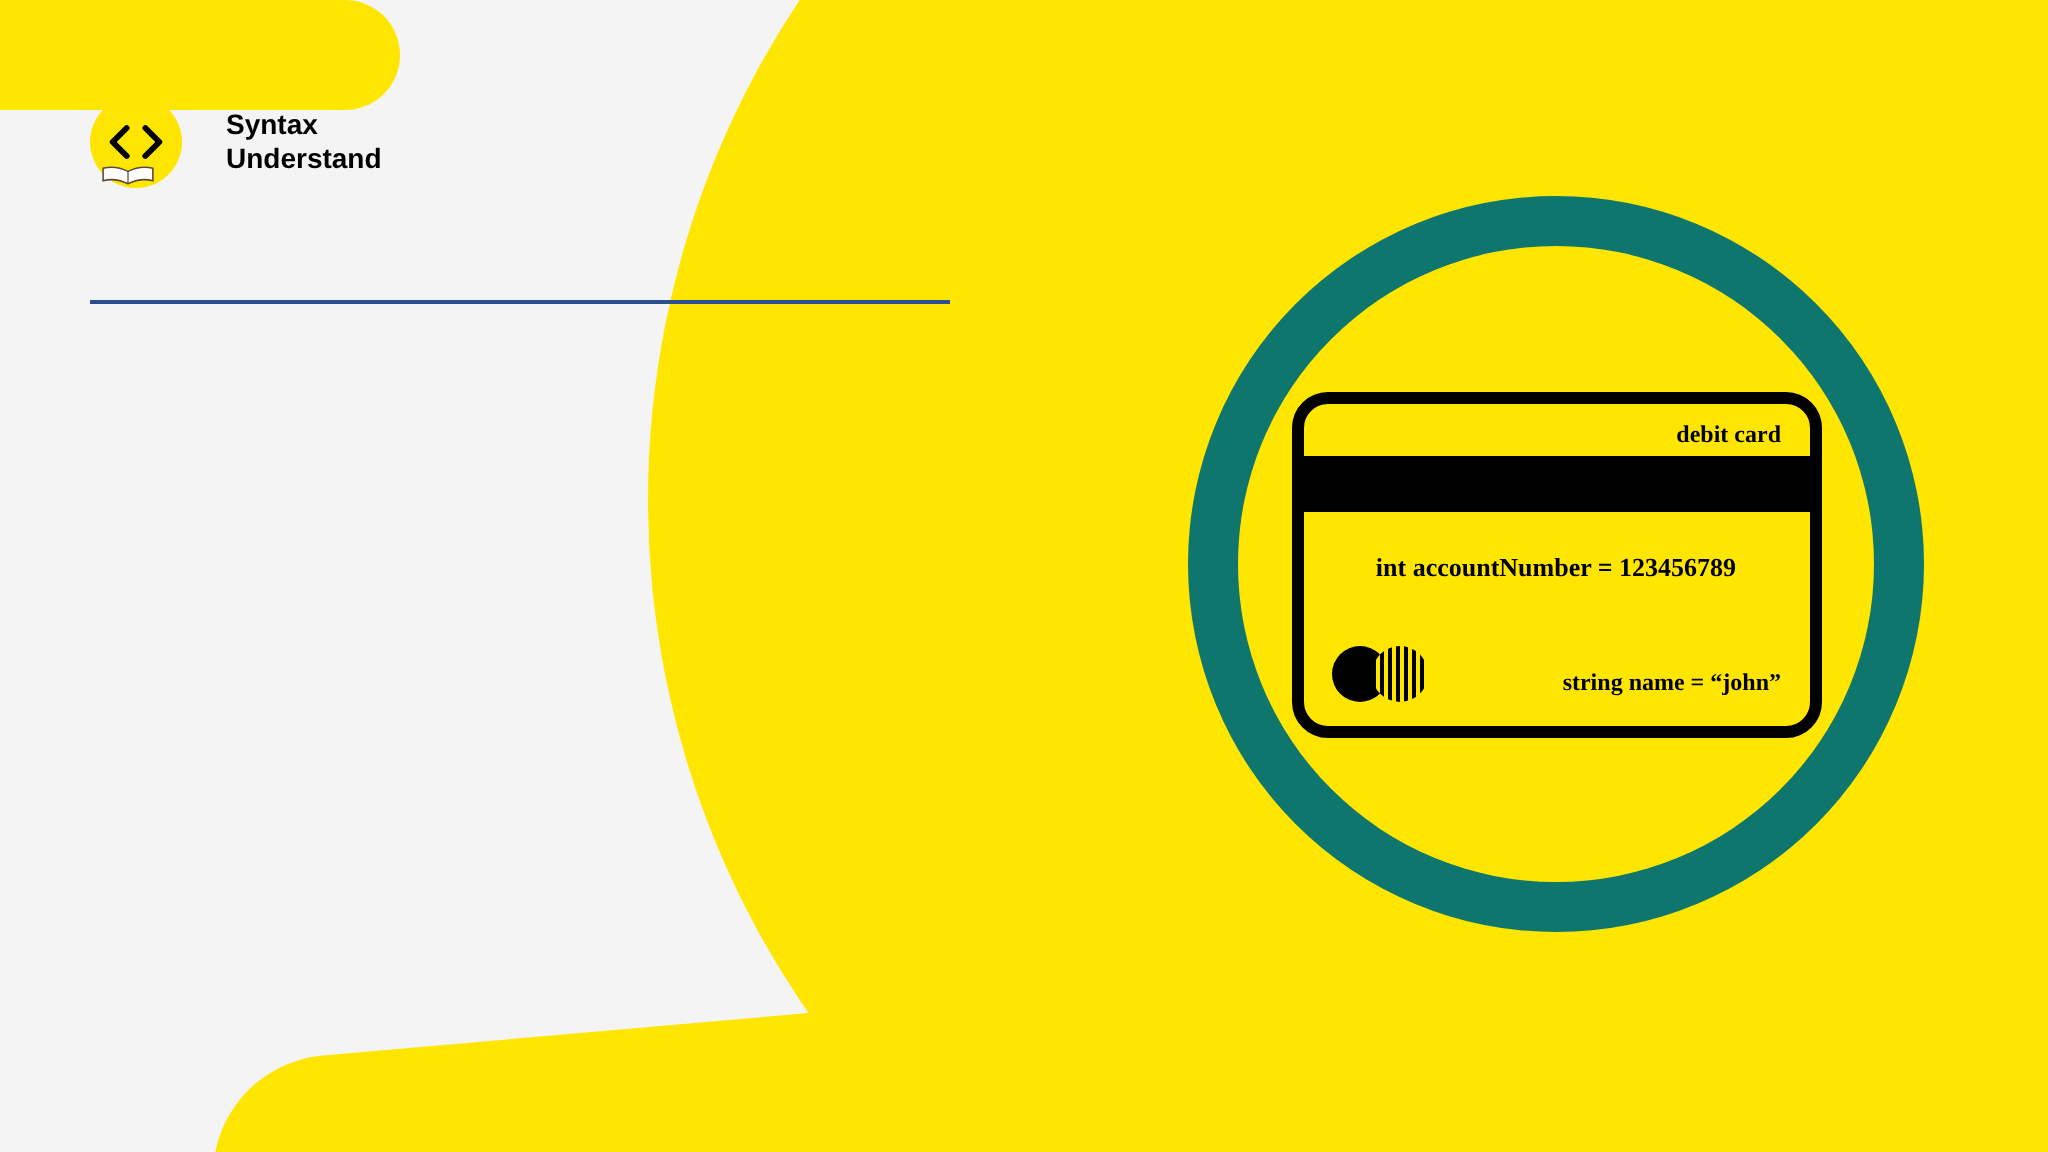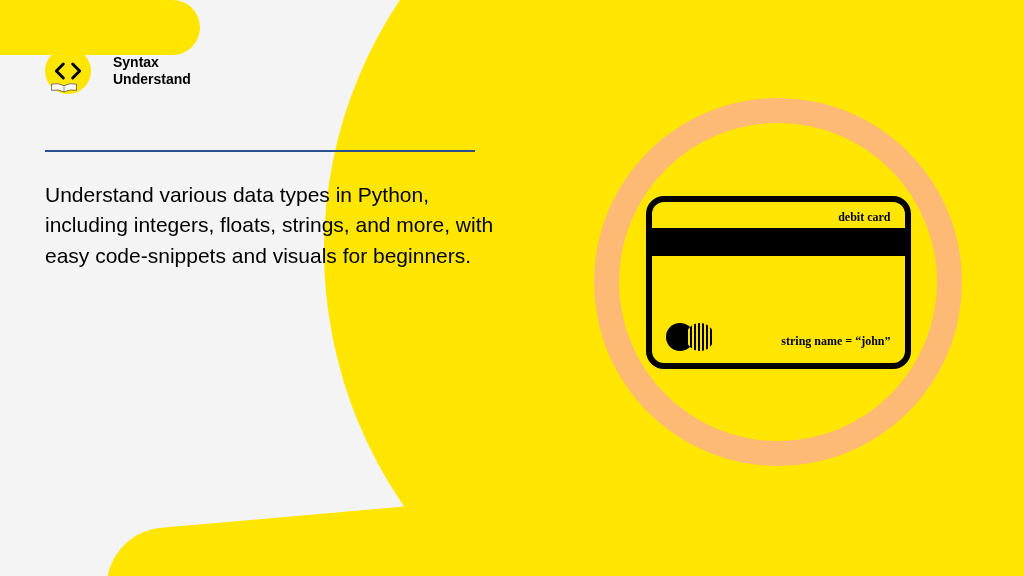--- a/index.html
+++ b/index.html
@@ -104,21 +104,21 @@
       color: #000;
       line-height: 1.45;
       font-weight: 400;
     }
     .circle-outer {
       position: absolute;
       top: 98px;
       right: 62px;
       width: 368px;
       height: 368px;
-      background: #fdba74;
+      background: #0f766e;
       border-radius: 50%;
       display: flex;
       align-items: center;
       justify-content: center;
     }
     .circle-inner {
       width: 318px;
       height: 318px;
       background: #ffe600;
       border-radius: 50%;
@@ -217,28 +217,28 @@
     </svg>
   </div>
   <div class="logo-text">
     <div>Syntax</div>
     <div>Understand</div>
   </div>
 </div>
 
 <div class="content-left">
   <div class="divider"></div>
-  <p class="description">Understand various data types in Python, including integers, floats, strings, and more, with easy code-snippets and visuals for beginners.</p>
 </div>
 
 <div class="circle-outer">
   <div class="circle-inner">
     <div class="debit-card">
       <div class="card-label">debit card</div>
       <div class="mag-stripe"></div>
+      <div class="card-line1">int accountNumber = 123456789</div>
       <div class="card-logos">
         <div class="card-logo-solid"></div>
         <div class="card-logo-striped"></div>
       </div>
       <div class="card-line2">string name = “john”</div>
     </div>
   </div>
 </div>
 
 </body></html>

